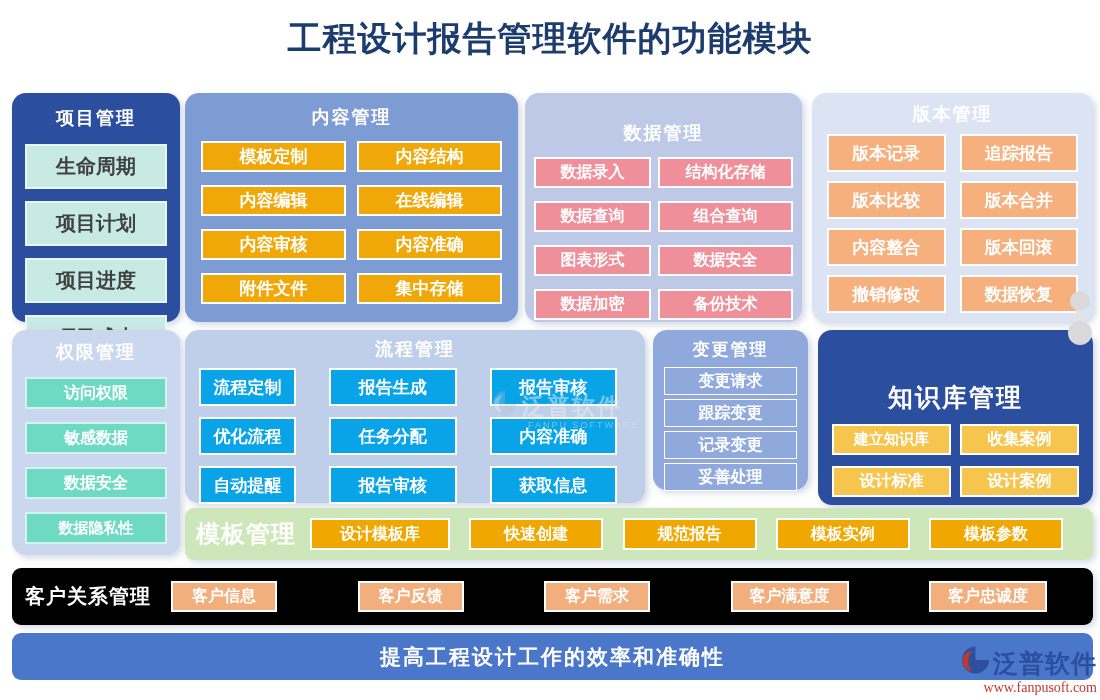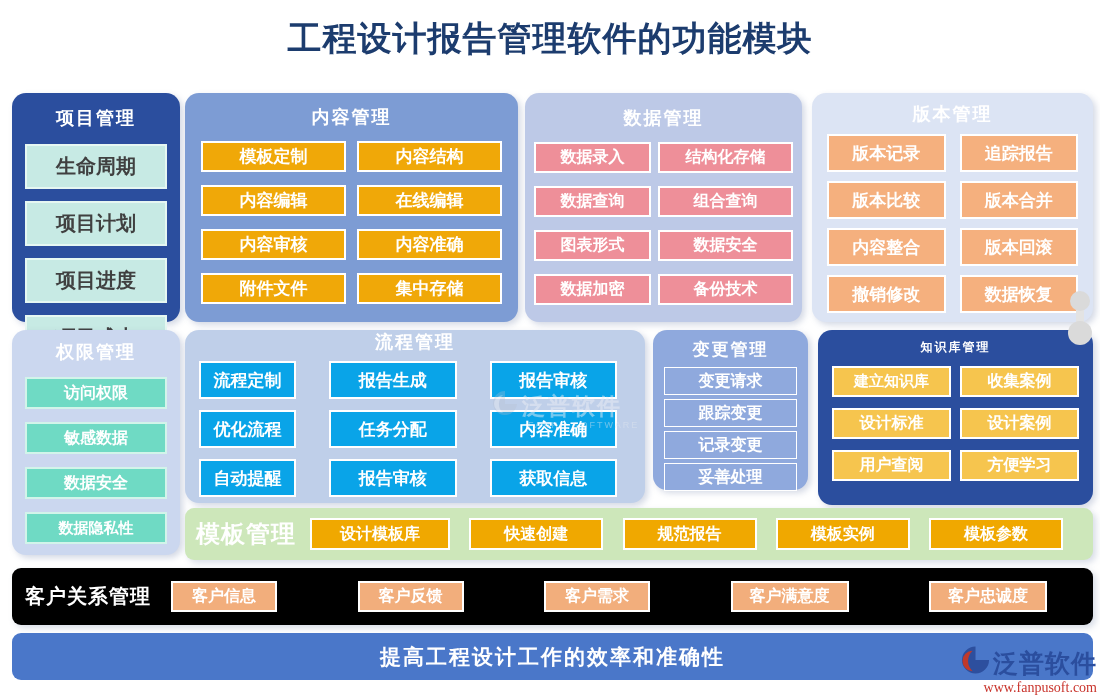--- a/index.html
+++ b/index.html
@@ -21,48 +21,48 @@
   .p-project .ph{font-size:18px;padding-top:13px;}
   .p-project .col{display:flex;flex-direction:column;gap:12px;padding:14px 13px 0;}
   .it-proj{background:#c7eae4;border:2px solid #e6f7f2;color:#404040;height:45px;font-size:20px;}
 
   .p-content{left:185px;top:93px;width:333px;height:229px;background:#7d9cd4;}
   .p-content .ph{font-size:18px;padding-top:12px;}
   .p-content .g2{display:grid;grid-template-columns:1fr 1fr;gap:13px 11px;padding:12px 16px 0;}
   .it-gold{background:#f0a808;height:31px;font-size:17px;font-family:Liberation Serif, serif;}
 
   .p-data{left:525px;top:93px;width:277px;height:229px;background:#bdc9e7;}
-  .p-data .ph{font-size:18px;padding-top:13px;}
+  .p-data .ph{font-size:18px;padding-top:28px;}
   .p-data .g2{display:grid;grid-template-columns:0.87fr 1fr;gap:13px 7px;padding:12px 9px 0;}
   .it-pink{background:#ee8f99;height:31px;font-size:16px;}
 
   .p-version{left:812px;top:93px;width:281px;height:229px;background:#dce4f4;}
   .p-version .ph{font-size:18px;padding-top:9px;}
   .p-version .g2{display:grid;grid-template-columns:1fr 1fr;gap:9px 14px;padding:8px 15px 0;}
   .it-peach{background:#f5b07e;height:38px;font-size:17px;}
 
   
   .p-permission{left:12px;top:330px;width:168px;height:225px;background:#cbd7ef;}
   .p-permission .ph{font-size:18px;padding-top:10px;}
   .p-permission .col{display:flex;flex-direction:column;gap:13px;padding:13px 13px 0;}
   .it-teal{background:#6fdac4;border:2px solid #d2f4ea;height:32px;font-size:16px;}
   .it-teal:last-child{font-size:15px;}
 
   .p-process{left:185px;top:330px;width:460px;height:173px;background:#bfcfe9;}
-  .p-process .ph{font-size:18px;}
+  .p-process .ph{font-size:18px;padding-top:7px;}
   .p-process .g3{display:grid;grid-template-columns:97px 1fr 1fr;gap:11px 33px;padding:7px 28px 0 14px;font-family:Liberation Serif, serif;}
   .it-sky{background:#09a4e8;height:38px;font-size:17px;}
 
   .p-change{left:653px;top:330px;width:155px;height:160px;background:#8fa9dd;}
   .p-change .ph{font-size:17px;padding-top:8px;}
   .p-change .col{display:flex;flex-direction:column;gap:4px;padding:6px 11px 0;}
   .it-line{background:transparent;border:1.5px solid #ffffff;height:28px;font-size:16px;}
 
   .p-knowledge{left:818px;top:330px;width:275px;height:175px;background:#2b4e9e;}
-  .p-knowledge .ph{font-size:12px;padding-top:9px;}
+  .p-knowledge .ph{font-size:25px;padding-top:27px;margin-top:24px;}
   .p-knowledge .g2{display:grid;grid-template-columns:1fr 1fr;gap:11px 9px;padding:10px 14px 0;}
   .it-yellow{background:#f6c54e;height:31px;font-size:16px;}
   .it-yellow.long{font-size:15px;}
 
   
   .strip{position:absolute;border-radius:9px;display:flex;align-items:center;box-shadow:3px 3px 6px rgba(100,120,160,.25);box-sizing:border-box;}
   .strip-label{color:#fff;font-weight:bold;white-space:nowrap;}
 
   .s-template{left:185px;top:508px;width:908px;height:52px;background:#cde7ba;}
   .s-template .strip-label{font-size:24px;margin:0 14px 0 11px;letter-spacing:1px;}

